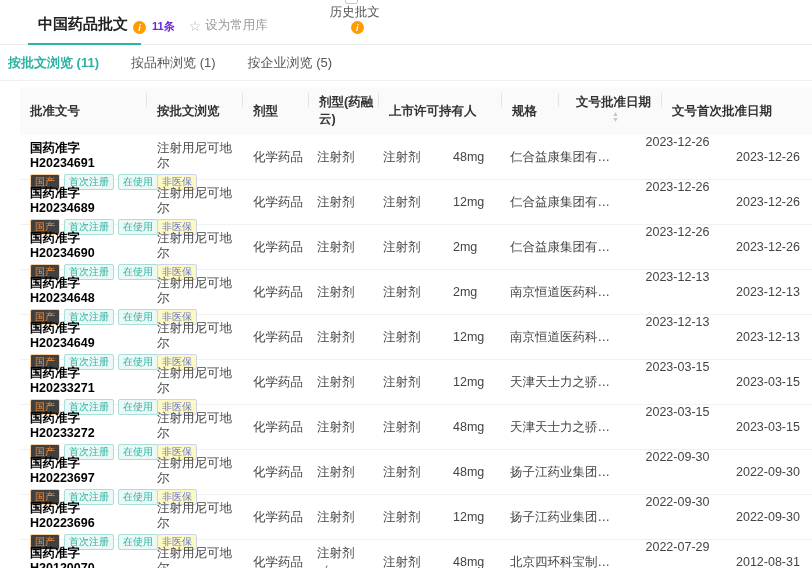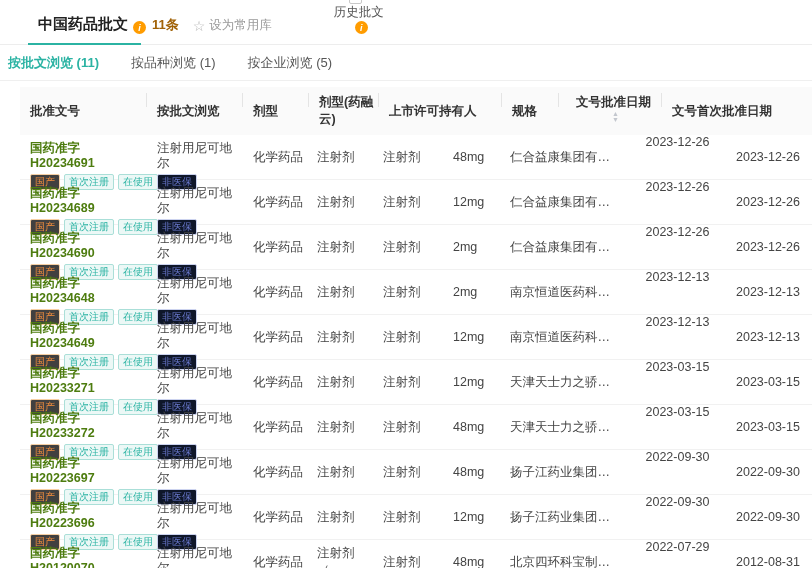--- a/index.html
+++ b/index.html
@@ -6,21 +6,21 @@
   html,body { background:#fff; }
   body { font-family:"Liberation Sans","DejaVu Sans",sans-serif; color:#333; }
   .app { position:relative; width:812px; height:568px; background:#fff; overflow:hidden; }
 
   
   .page-header { display:flex; align-items:flex-end; padding:12px 0 0 38px; height:34px; }
   .page-title { font-size:15px; font-weight:bold; color:#222; }
   .info-icon { display:inline-flex; align-items:center; justify-content:center;
     width:13px; height:13px; border-radius:50%; background:#ff9c00; color:#fff;
     font-size:9px; font-style:italic; font-weight:bold; margin-left:5px; cursor:pointer; }
-  .result-count { color:#a16207; font-size:13px; font-weight:bold; margin-left:6px; }
+  .result-count { color:#6d28d9; font-size:11px; font-weight:bold; margin-left:6px; }
   .fav { display:flex; align-items:center; margin-left:14px; color:#999; font-size:12.5px; cursor:pointer; }
   .star-icon { font-size:14px; color:#b5b5b5; margin-right:4px; }
   .history { display:flex; align-items:center; margin-left:62px; font-size:12.5px; color:#555;flex-direction:column; }
   .checkbox { width:13px; height:13px; border:1px solid #c9c9c9; border-radius:2px; background:#fff; margin-right:6px; cursor:pointer; }
 
   .title-underline-wrap { position:relative; height:4px; margin-top:7px; border-bottom:1px solid #ededed; }
   .title-underline { position:absolute; left:28px; bottom:-1px; width:113px; height:2px; background:#2bb3a3; }
 
   
   .tabbar { display:flex; align-items:center; padding:9px 0 8px 8px; border-bottom:1px solid #efefef; }
@@ -38,27 +38,27 @@
 
   .tbody { height:449px; overflow:hidden; }
   .tr { display:flex; border-bottom:1px solid #f1f1f1; height:45px; }
   .td { padding:6px 4px 0 10px; font-size:12.5px; color:#444; }
   .td.mid { display:flex; align-items:center; padding-top:0; }
   .c1 { width:127px; } .c2 { width:96px; } .c3 { width:64px; } .c4 { width:66px; }
   .c5 { width:70px; } .c6 { width:57px; } .c7 { width:123px; } .c8 { width:103px;flex-direction:column; } .c9 { width:120px; }
   .table-left-pad { padding-left:20px; }
   .cellwrap { white-space:nowrap; overflow:hidden; text-overflow:ellipsis; }
 
-  .approval-link { color:#4d7c0f; font-weight:bold; font-size:12.5px; text-decoration:none; display:block; line-height:15px; cursor:pointer; }
+  .approval-link { color:#000000; font-weight:bold; font-size:12.5px; text-decoration:none; display:block; line-height:15px; cursor:pointer; }
   .drug-name { font-size:12.5px; color:#444; line-height:15px; }
   .tags { display:flex; margin-top:3px; }
   .tag { font-size:10px; line-height:14px; padding:0 4px; border-radius:2px; margin-right:4px; white-space:nowrap; }
   .tag-orange { color:#f08c3c; background:#404040; border:1px solid #f6cfa3; }
   .tag-teal   { color:#2bb3a3; background:#ecf8f6; border:1px solid #aadfd8; }
-  .tag-blue   { color:#6877cb; background:#0f172a; border:1px solid #ccd3ef; }
+  .tag-blue   { color:#6877cb; background:#fef9c3; border:1px solid #ccd3ef; }
 </style>
 </head>
 <body>
 
 <div class="app">
 
   <div class="page-header">
     <span class="page-title">中国药品批文</span>
     <span class="info-icon">i</span>
     <span class="result-count">11条</span>

